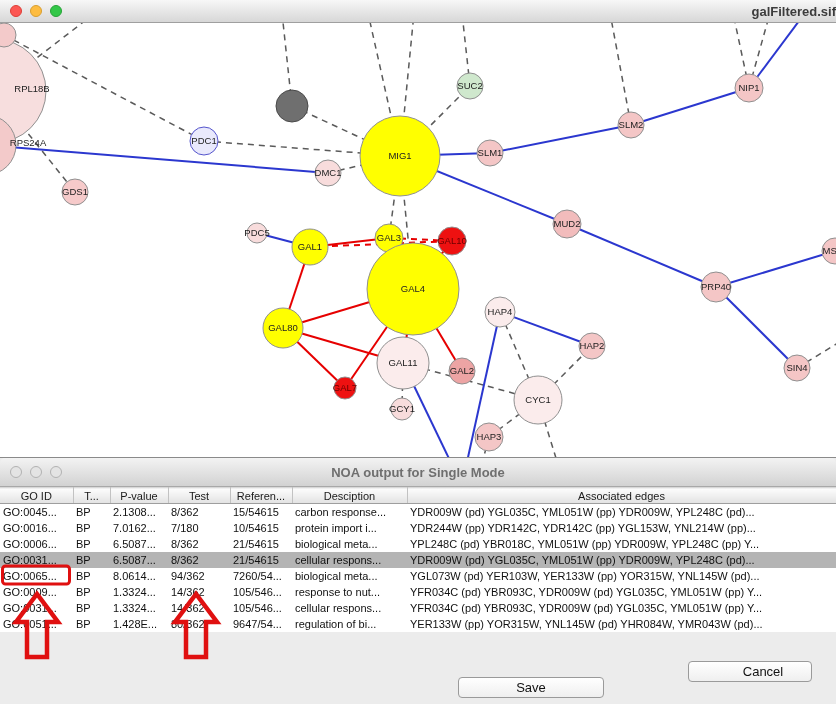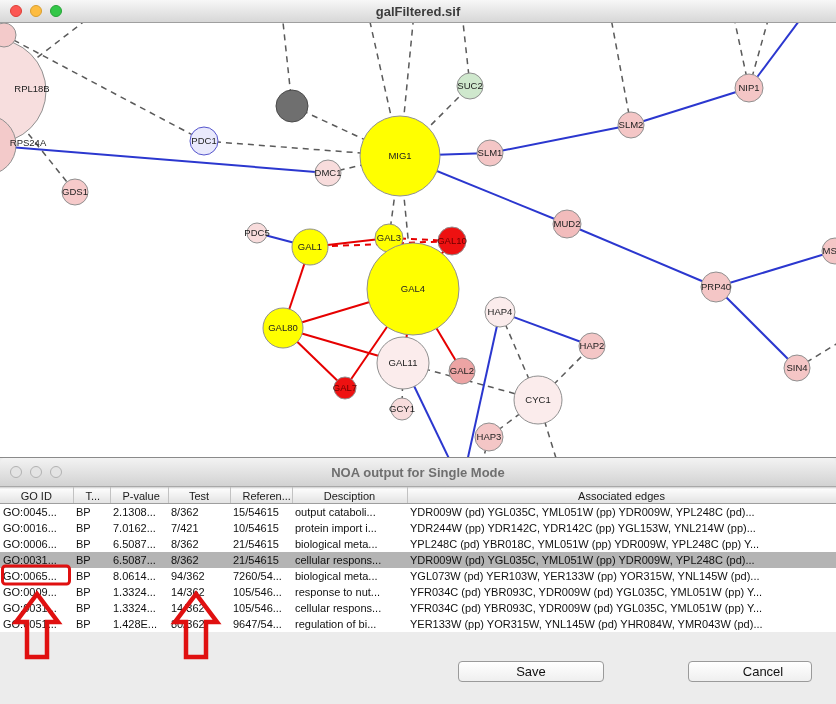--- a/index.html
+++ b/index.html
@@ -3,21 +3,21 @@
 <meta charset="utf-8">
 <style>
   html,body{margin:0;padding:0;}
   body{
     width:836px;height:704px;position:relative;overflow:hidden;
     font-family:"Liberation Sans",sans-serif;background:#e8e8e8;
   }
   
   #top-window{position:absolute;left:0;top:0;width:836px;height:457px;background:#ffffff;}
   .titlebar{
-    height:22px;position:relative;display:flex;align-items:center;justify-content:center;
+    height:22px;position:relative;display:flex;align-items:center;justify-content:flex-end;
     background:linear-gradient(#f7f7f7,#d7d7d7);border-bottom:1px solid #9f9f9f;
   }
   .title-text{font-size:13px;font-weight:600;color:#3c3c3c;}
   .traffic{position:absolute;left:10px;top:5px;display:flex;gap:8px;}
   .dot{width:12px;height:12px;border-radius:50%;box-sizing:border-box;}
   .dot.red{background:#fc5753;border:1px solid #de3e36;}
   .dot.yellow{background:#fdbc40;border:1px solid #d89e2f;}
   .dot.green{background:#33c748;border:1px solid #27a337;}
   .dot.inactive{background:#e4e4e4;border:1px solid #b2b2b2;}
   #graph-svg{position:absolute;left:0;top:23px;background:#ffffff;}
@@ -36,33 +36,33 @@
   #noa-titlebar .title-text{color:#6f6f6f;}
   #noa-titlebar .traffic{top:8px;}
   #noa-table{
     position:absolute;left:0;top:29px;width:836px;
     border-collapse:collapse;table-layout:fixed;background:#ffffff;
   }
   #noa-table th{
     height:15px;font-size:11px;font-weight:normal;color:#1a1a1a;text-align:center;
     background:linear-gradient(#fdfdfd,#e2e2e2);
     border-right:1px solid #c2c2c2;border-bottom:1px solid #9e9e9e;border-top:1px solid #d8d8d8;
-    padding:0 12px;white-space:nowrap;overflow:hidden;
+    padding:0 6px;white-space:nowrap;overflow:hidden;
   }
   #noa-table td{
     height:16px;font-size:11px;color:#111;padding:0 3px;
     white-space:nowrap;overflow:hidden;background:#ffffff;
   }
   #noa-table tr.selected td{background:#b4b4b4;}
   .mac-btn{
     position:absolute;height:21px;font-family:"Liberation Sans",sans-serif;font-size:13px;color:#111;
     background:linear-gradient(#ffffff,#efefef);border:1px solid #9a9a9a;border-radius:4px;
     text-align:center;padding:0;cursor:default;
   }
-  #save-btn{left:458px;top:203px;width:146px;}
+  #save-btn{left:458px;top:219px;width:146px;}
   #cancel-btn{left:688px;top:203px;width:124px;padding-left:26px;}
 
   
   #annotation-svg{position:absolute;left:0;top:0;pointer-events:none;z-index:40;}
 </style>
 </head>
 <body>
 
 <div id="top-window">
   <div class="titlebar" id="top-titlebar">
@@ -215,28 +215,28 @@
           <th>Associated edges</th>
         </tr>
       </thead>
       <tbody>
         <tr>
           <td>GO:0045...</td>
           <td>BP</td>
           <td>2.1308...</td>
           <td>8/362</td>
           <td>15/54615</td>
-          <td>output cataboli...</td>
+          <td>carbon response...</td>
           <td>YDR009W (pd) YGL035C, YML051W (pp) YDR009W, YPL248C (pd)...</td>
         </tr>
         <tr>
           <td>GO:0016...</td>
           <td>BP</td>
           <td>7.0162...</td>
-          <td>7/421</td>
+          <td>7/180</td>
           <td>10/54615</td>
           <td>protein import i...</td>
           <td>YDR244W (pp) YDR142C, YDR142C (pp) YGL153W, YNL214W (pp)...</td>
         </tr>
         <tr>
           <td>GO:0006...</td>
           <td>BP</td>
           <td>6.5087...</td>
           <td>8/362</td>
           <td>21/54615</td>

